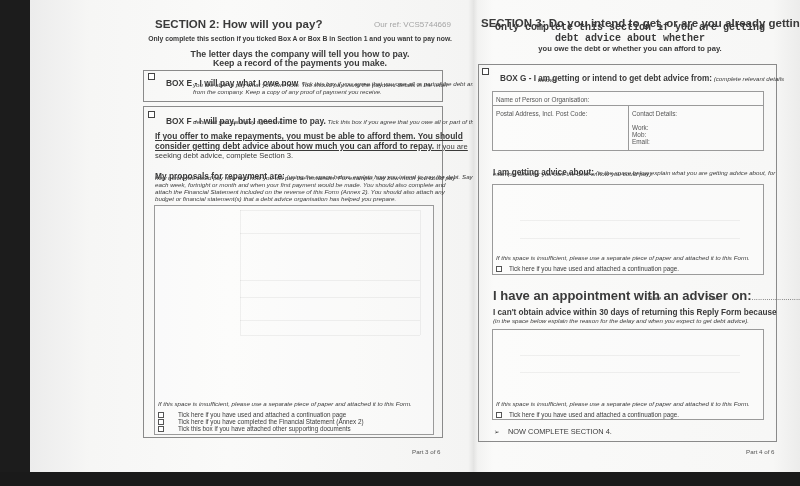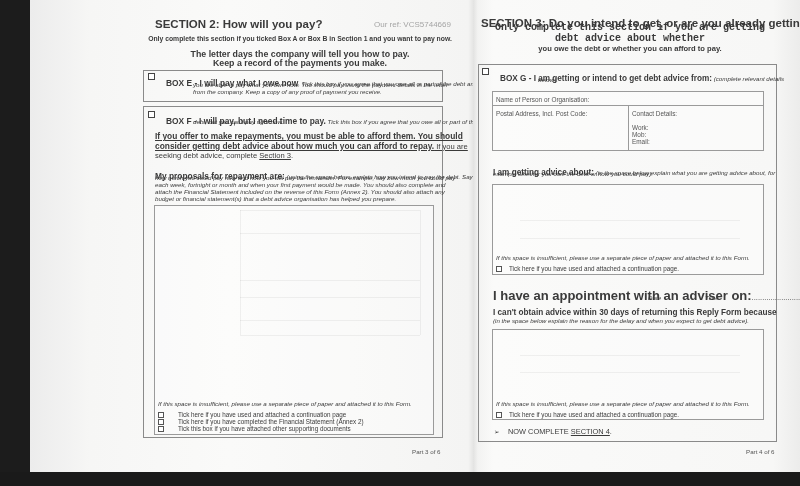--- a/index.html
+++ b/index.html
@@ -19,21 +19,21 @@
 
   .abs { position: absolute; }
   .h-section { font-weight: bold; font-size: 11.5px; color: #3a3a3a; white-space: nowrap; }
   .ref { font-size: 8px; color: #a5a5a5; white-space: nowrap; }
   .center { text-align: center; }
   .b { font-weight: bold; }
   .i { font-style: italic; }
   .small { font-size: 6.2px; line-height: 7.6px; }
   .sub { font-size: 6.8px; font-weight: bold; }
   .para { font-size: 8.4px; line-height: 10px; text-decoration: underline; }
-  .u { text-decoration: underline; }
+  .u { }
 
   .box { position: absolute; border: 1px solid #8a8a8a; }
   .inner { position: absolute; border: 1px solid #9a9a9a; background: rgba(255,255,255,0.35); }
   .cb { position: absolute; width: 7px; height: 7px; border: 1px solid #444; background: #fff; }
   .cb-sm { position: absolute; width: 6px; height: 6px; border: 1px solid #555; background: #fff; }
   .ghost-line { position: absolute; border-top: 1px solid rgba(0,0,0,0.05); }
   .ghost-vline { position: absolute; border-left: 1px solid rgba(0,0,0,0.05); }
 
   .cell { position: absolute; font-size: 6.4px; color: #555; }
   .footer { font-size: 6.2px; color: #555; white-space: nowrap; }

